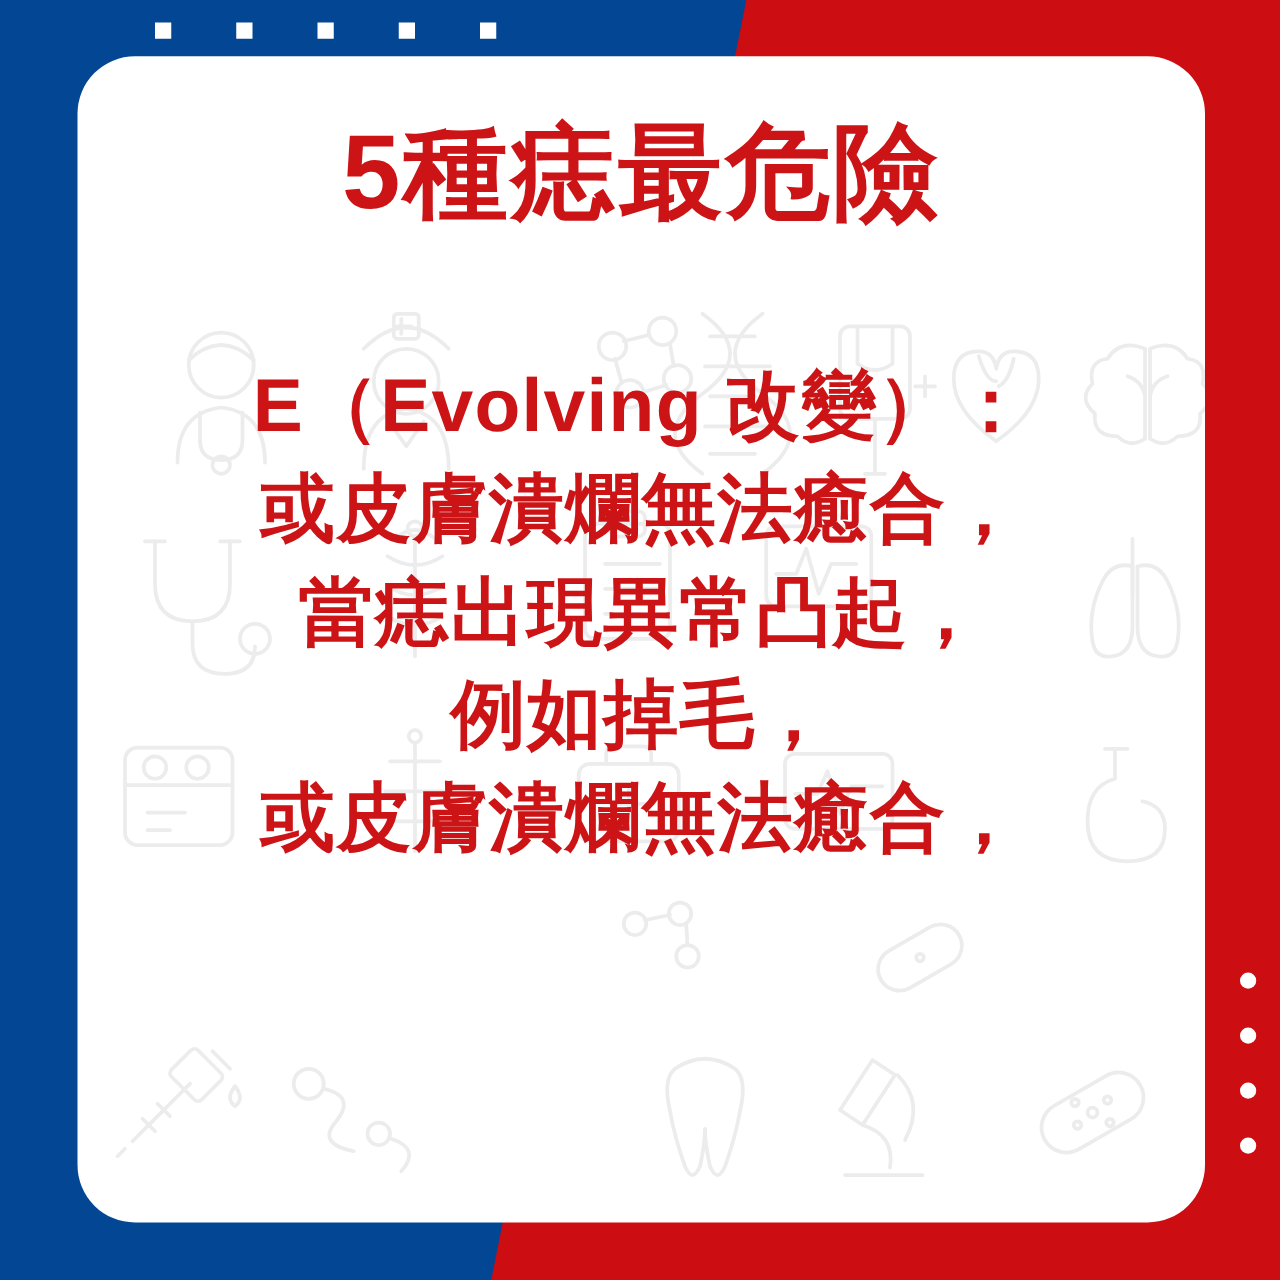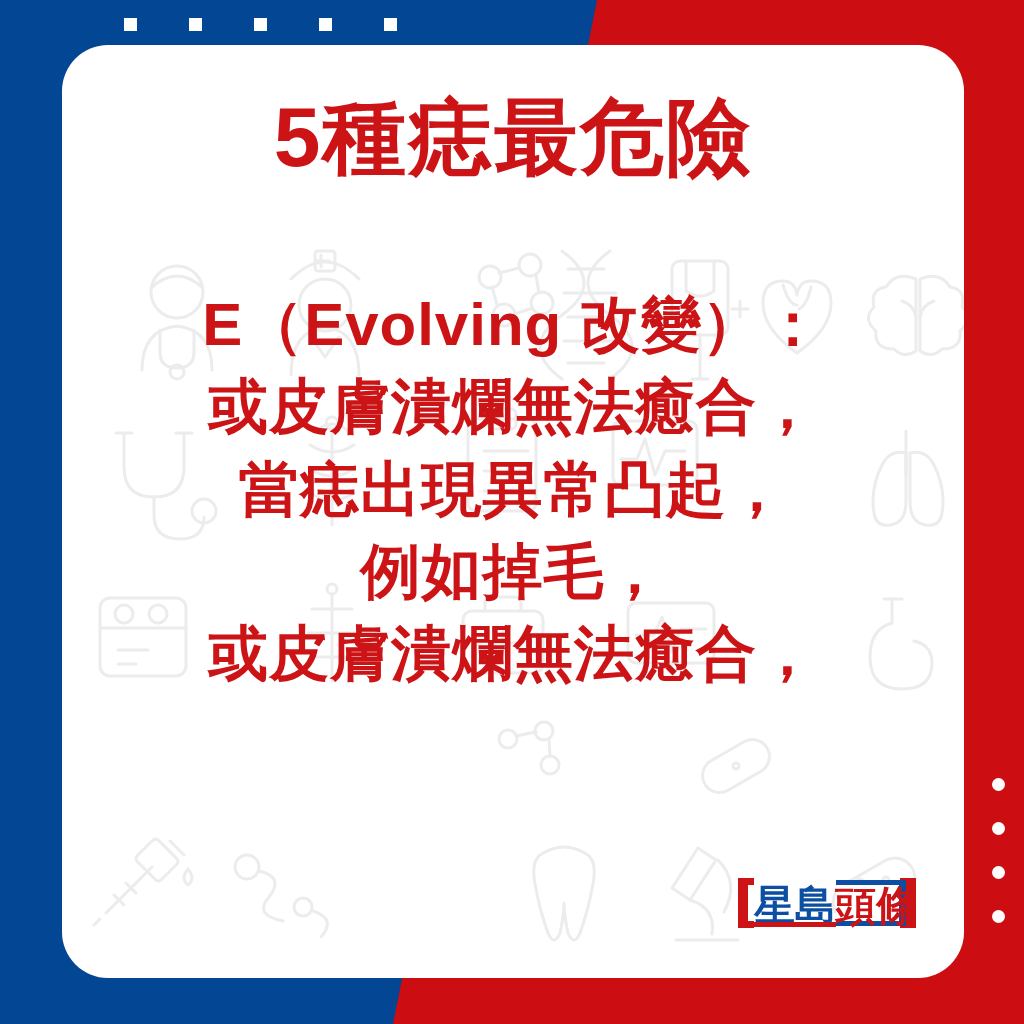--- a/index.html
+++ b/index.html
@@ -314,38 +314,16 @@
 
       <div class="body-block">
         <span class="body-line">E（Evolving 改變）：</span>
         <span class="body-line">或皮膚潰爛無法癒合，</span>
         <span class="body-line">當痣出現異常凸起，</span>
         <span class="body-line">例如掉毛，</span>
         <span class="body-line">或皮膚潰爛無法癒合，</span>
       </div>
     </div>
 
-    <div class="logo">
-      <svg width="186" height="58" viewBox="0 0 186 58">
-
-        <path d="M4 4 h10 v50 h-10z" fill="#cc1417"></path>
-        <path d="M4 4 h16 v7 h-16z" fill="#cc1417"></path>
-        <path d="M4 47 h16 v7 h-16z" fill="#cc1417"></path>
-
-        <path d="M172 4 h10 v50 h-10z" fill="#cc1417"></path>
-        <path d="M166 4 h16 v7 h-16z" fill="#cc1417"></path>
-        <path d="M166 47 h16 v7 h-16z" fill="#cc1417"></path>
-
-        <text x="20" y="45" font-family="'Liberation Sans','DejaVu Sans',sans-serif" font-size="41" font-weight="bold" fill="#0b4ea2">星島</text>
-
-        <rect x="20" y="48" width="82" height="5" fill="#cc1417"></rect>
-
-        <path d="M102 6 h70 v46 h-70z" fill="#0b4ea2"></path>
-
-        <path d="M102 11 h63 v36 h-63z" fill="#ffffff"></path>
-
-        <text x="101" y="46" font-family="'Liberation Sans','DejaVu Sans',sans-serif" font-size="41" font-weight="bold" fill="#cc1417">頭條</text>
-      </svg>
-    </div>
 
   </div>
 
 </div>
 
 </body></html>

